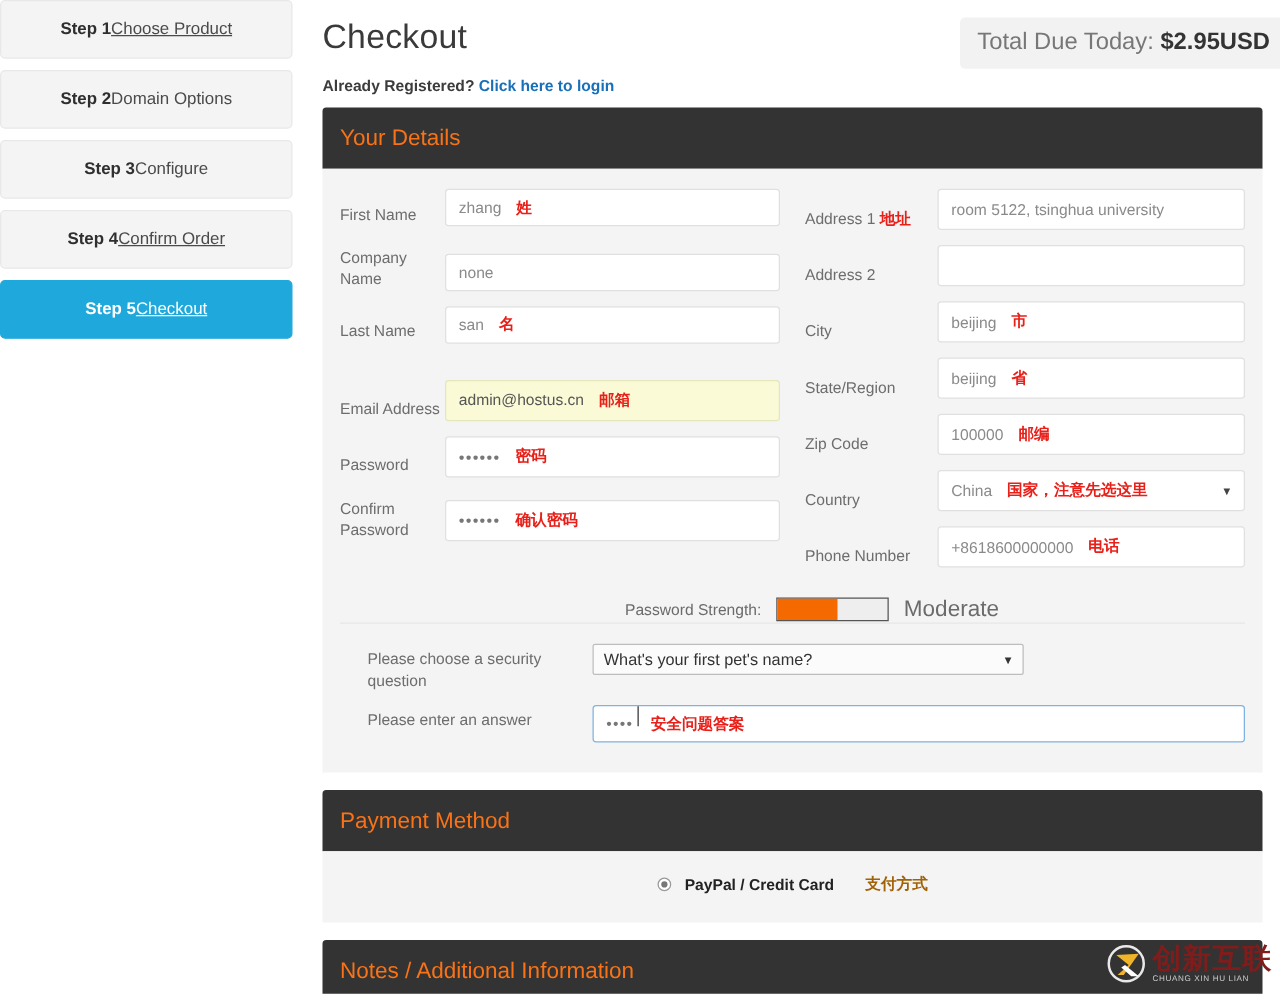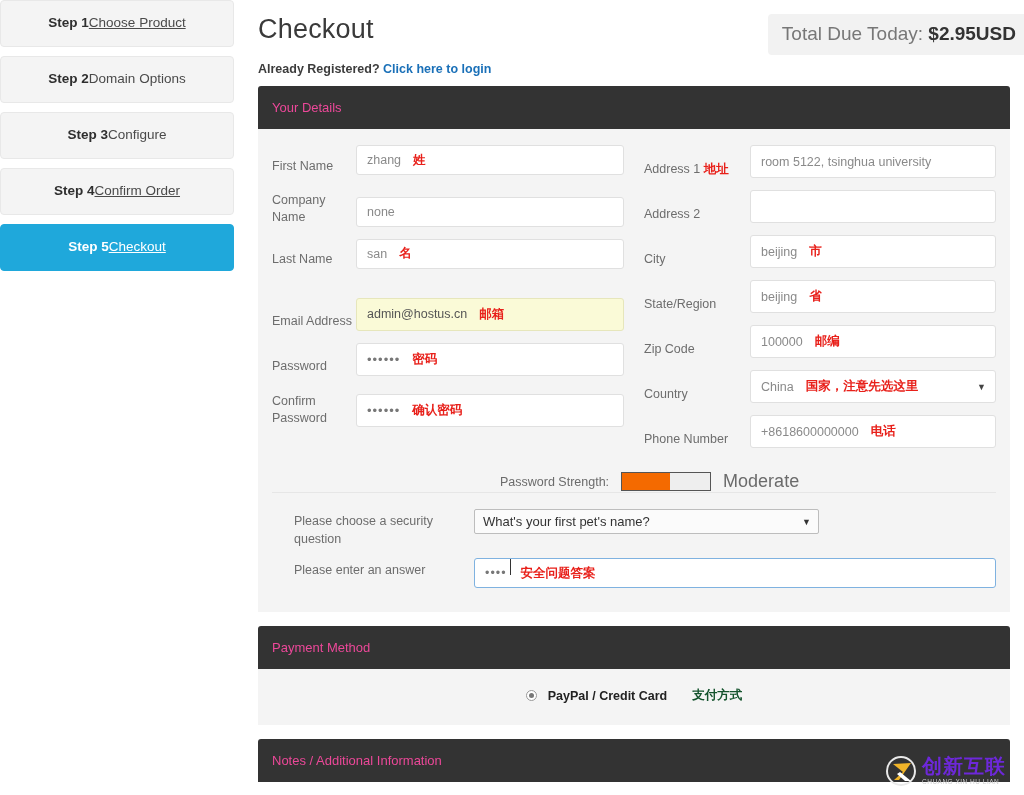--- a/index.html
+++ b/index.html
@@ -55,22 +55,22 @@
   .total-box b { color: #333; font-weight: bold; }
 
   .reg-line {
     padding-left: 8px; font-size: 12.5px; color: #3c3c3c;
     font-weight: bold; margin-bottom: 10px;
   }
   .reg-line a { color: #1a70b8; text-decoration: none; }
 
   .panel { margin-left: 8px; width: 752px; }
   .panel-head {
-    background: #333333; color: #ec4899;
-    font-size: 13px; padding: 14px 14px;
+    background: #333333; color: #f97316;
+    font-size: 18px; padding: 14px 14px;
     border-radius: 3px 3px 0 0;
   }
   .panel-body { background: #f4f4f4; padding: 16px 14px 14px 14px; }
 
   
   .cols { display: flex; gap: 20px; }
   .col { width: 356px; }
 
   .frow { display: flex; align-items: flex-end; margin-bottom: 12px; }
   .lbl {
@@ -161,39 +161,39 @@
   .pay-opt { font-size: 12.5px; color: #222; font-weight: bold; display: inline-flex; align-items: center; gap: 11px; }
   .radio {
     width: 11px; height: 11px; border-radius: 50%;
     border: 1px solid #999; background: #fff;
     display: inline-block; position: relative;
   }
   .radio:after {
     content:""; position:absolute; left:2px; top:2px;
     width:5px; height:5px; border-radius:50%; background:#777;
   }
-  .pay-opt .cn { color: #14532d; font-weight: bold; margin-left: 14px; }
+  .pay-opt .cn { color: #a16207; font-weight: bold; margin-left: 14px; }
 
   .spacer { height: 14px; }
 
   
   .logo-wm {
     position: absolute; right: 0; bottom: 0;
     width: 144px; height: 48px;
     display: flex; align-items: center; gap: 6px;
     padding-left: 6px;
     background: transparent;
   }
   .logo-mark {
     width: 30px; height: 30px; border-radius: 50%;
     border: 2px solid #e9e9e9; position: relative; flex: 0 0 30px;
   }
   .logo-mark svg { position: absolute; left: 3px; top: 3px; }
   .logo-tx { line-height: 1; }
-  .logo-tx .cn { font-size: 20px; color: #6d28d9; font-weight: bold; letter-spacing: 1px; }
+  .logo-tx .cn { font-size: 23px; color: #7f1d1d; font-weight: bold; letter-spacing: 1px; }
   .logo-tx .py { font-size: 6.5px; color: #cccccc; letter-spacing: .5px; display: block; margin-top: 3px; }
 </style>
 </head>
 <body>
 
 <div class="page">
 
   <div class="sidebar">
     <div class="step">
       <span class="num">Step 1</span>

